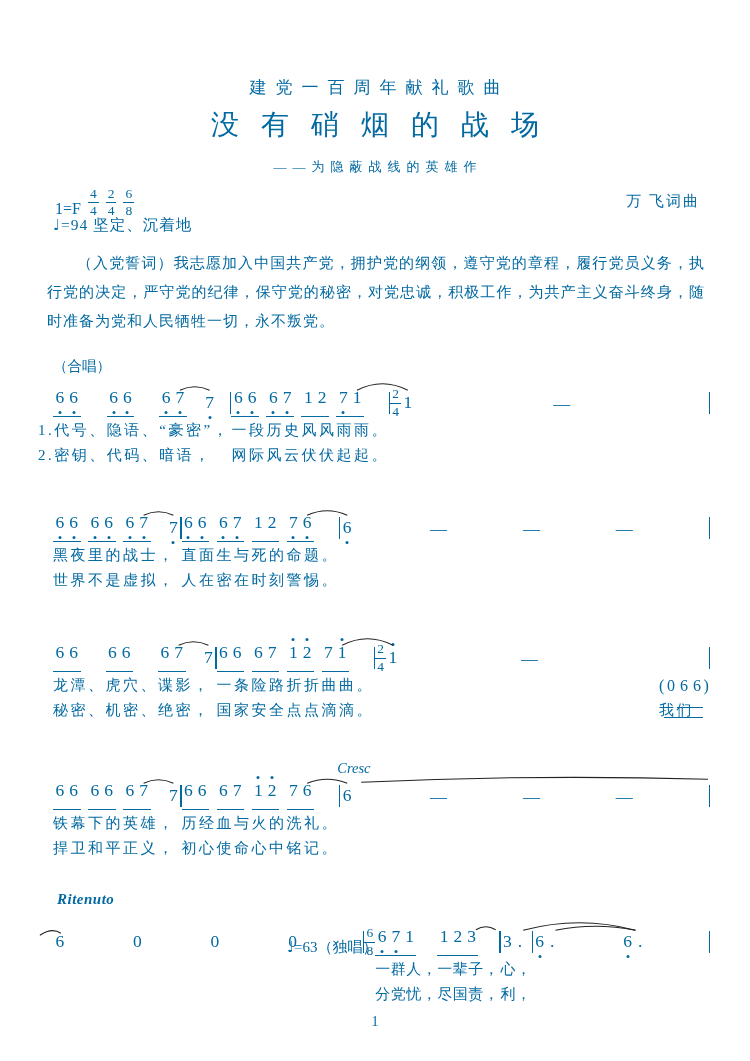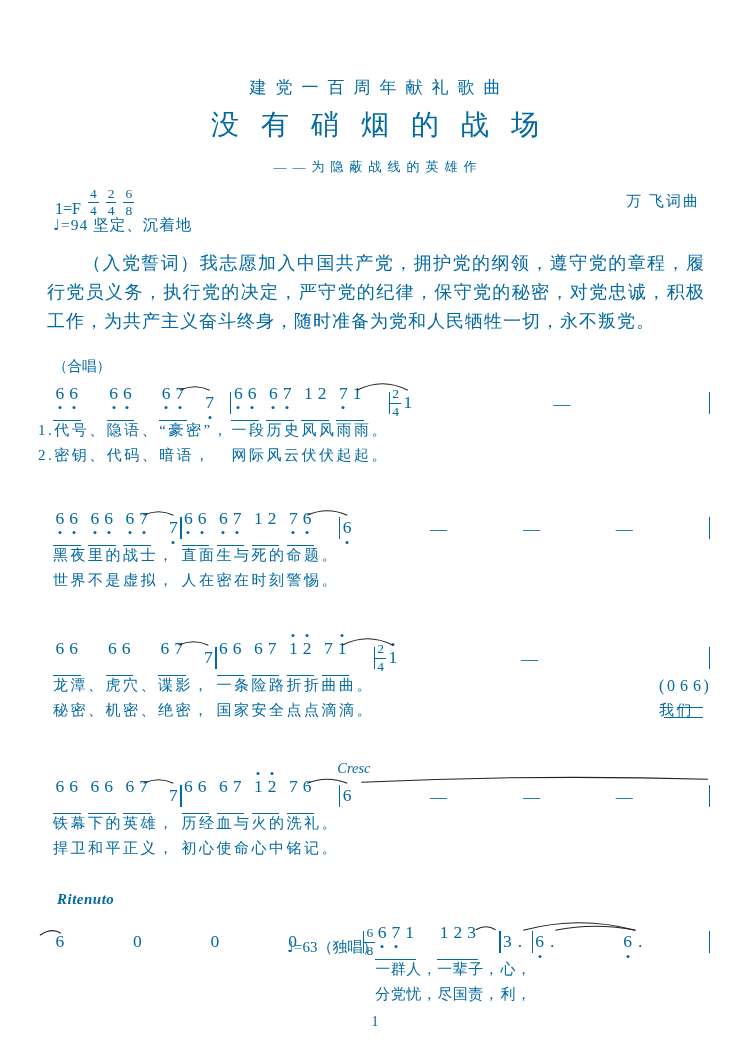--- a/index.html
+++ b/index.html
@@ -11,34 +11,34 @@
   .title{top:106px;font-size:28px;letter-spacing:22px;text-indent:22px;font-weight:500;}
   .subtitle{top:158px;font-size:13px;letter-spacing:6px;text-indent:6px;font-weight:500;}
   .keyrow{top:184px;left:55px;display:flex;align-items:flex-end;font-size:16px;}
   .keyrow .ts{margin-left:7px;}
   .ts{display:inline-flex;flex-direction:column;align-items:center;line-height:1.05;font-size:13.5px;}
   .ts .num{border-bottom:1.2px solid currentColor;padding:0 2px 1px;}
   .ts .den{padding-top:1px;}
   .composer{top:192px;right:50px;font-size:15px;letter-spacing:2px;}
   .temporow{top:215px;left:53px;font-size:15.5px;letter-spacing:1px;}
   .mnote{font-family:"DejaVu Sans",sans-serif;font-size:15px;}
-  .pledge{top:249px;left:47px;width:658px;font-size:18px;line-height:29px;
+  .pledge{top:249px;left:47px;width:658px;font-size:15px;line-height:29px;
           text-align:justify;text-indent:2em;letter-spacing:1px;}
   .chorus{top:357px;left:53px;font-size:14.5px;}
   .riten{top:891px;left:57px;font-size:15px;font-style:italic;letter-spacing:.5px;font-weight:bold;}
   .solotempo{top:891px;left:287px;font-size:15px;margin-top:47px;}
   .pagenum{top:1014px;font-size:14px;}
 
   .mline{position:absolute;left:53px;width:657px;padding-top:22px;}
   .urow{display:flex;justify-content:space-between;align-items:flex-start;}
   .unit{display:flex;flex-direction:column;align-items:flex-start;}
   .unit.grow{flex-grow:1;}
   .nrow{height:30px;display:flex;align-items:center;font-size:17.5px;line-height:1;white-space:nowrap;}
   .tok{display:inline-block;}
-  .tok.u{border-bottom:1.3px solid currentColor;padding-bottom:18px;}
+  .tok.u{border-bottom:1.3px solid currentColor;padding-bottom:9px;}
   .tok + .tok{margin-left:16px;}
   .note{display:inline-block;padding:0 2.5px;}
   .dg{position:relative;display:inline-block;}
   .dot{position:absolute;width:3px;height:3px;border-radius:50%;background:currentColor;left:50%;transform:translateX(-50%);}
   .dot.lo{bottom:-7px;}
   .dot.hi{top:-6px;}
   .sharp{font-size:10px;vertical-align:7px;margin-right:1px;}
   .aug{margin-left:6px;}
   .barline{width:1.3px;height:22px;background:currentColor;display:inline-block;}
   .dash{font-size:17px;}

